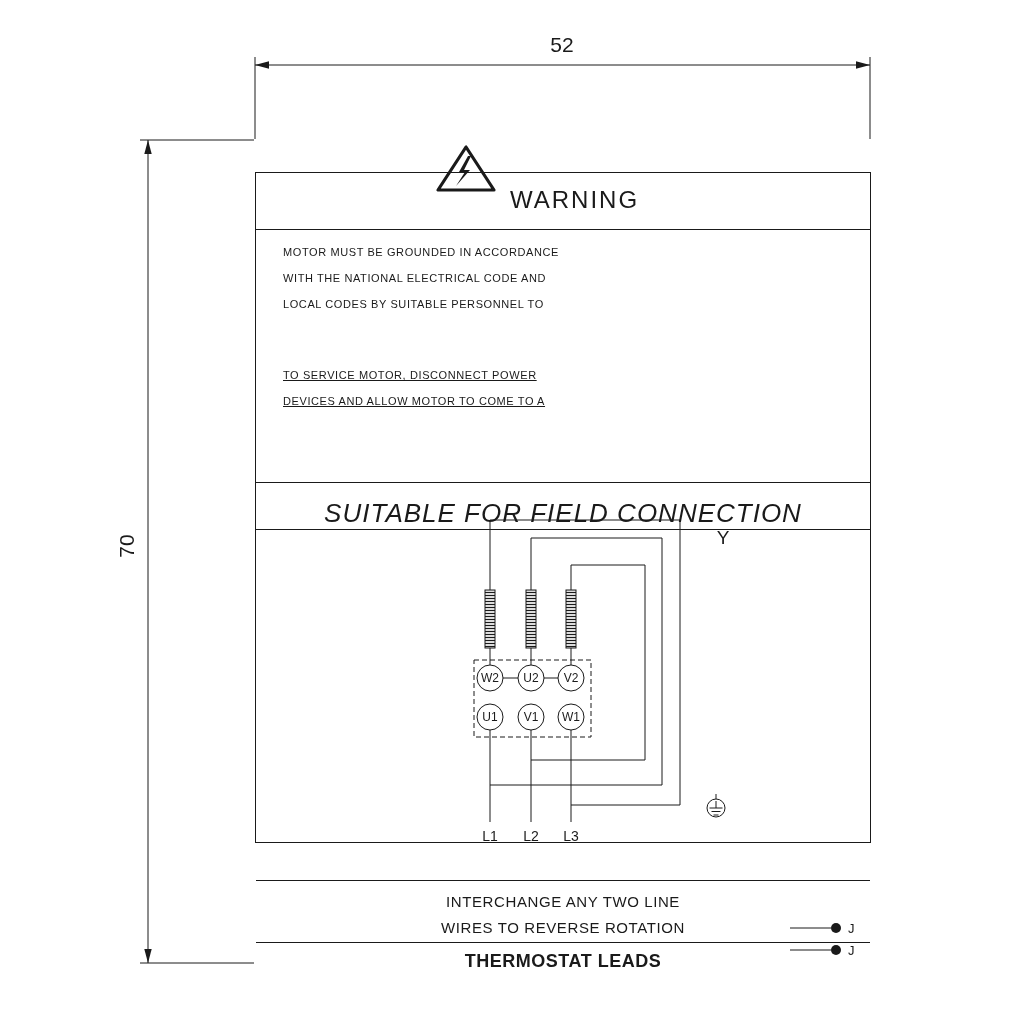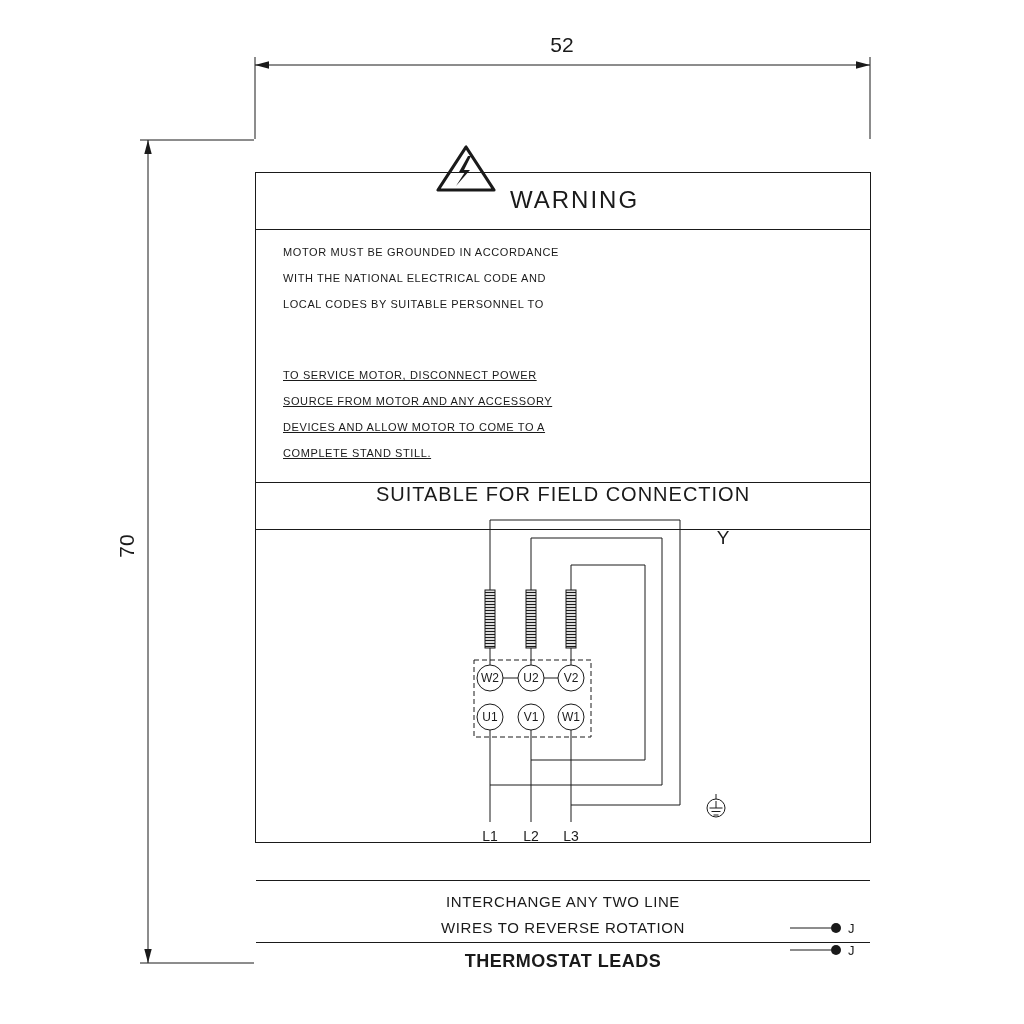--- a/index.html
+++ b/index.html
@@ -20,22 +20,22 @@
     margin-top: 32px;
   }
   .sec { position: relative; box-sizing: border-box; border-bottom: 1px solid #1a1a1a; }
   .sec-header  { height: 57px; }
   .warn-title  { position: absolute; left: 254px; top: 13px; font-size: 24px; letter-spacing: 2px; }
   .sec-body    { height: 253px; font-size: 11px; letter-spacing: 0.6px; }
   .para { position: absolute; left: 27px; }
   .para div { line-height: 26px; white-space: nowrap; }
   .p1 { top: 9px; }
   .p2 { top: 132px; text-decoration: underline; }
-  .sec-suitable { height: 47px; display: flex; align-items: flex-start; justify-content: center;
-                  font-size: 20px; letter-spacing: 1px; }
+  .sec-suitable { height: 47px; display: flex; align-items: flex-end; justify-content: center;
+                  font-size: 26px; letter-spacing: 1px; font-style: italic; }
   .sec-diagram  { height: 351px; }
   .sec-rotate   { height: 62px; text-align: center; font-size: 15px; letter-spacing: 0.6px;
                   line-height: 26px; padding-top: 8px; }
   .sec-thermo   { height: 52px; border-bottom: none; text-align: center; font-size: 18px;
                   letter-spacing: 0.5px; line-height: 25px; padding-top: 6px; font-weight: bold; }
 
   .overlay { position: absolute; left: 0; top: 0; pointer-events: none; }
 
   .dim-w { position: absolute; left: 517px; top: 33px; width: 90px; text-align: center; font-size: 21px; }
   .dim-h { position: absolute; left: 81px; top: 535px; width: 90px; height: 22px; text-align: center;
@@ -55,23 +55,21 @@
     </div>
 
     <div class="sec sec-body">
       <div class="para p1">
         <div>MOTOR MUST BE GROUNDED IN ACCORDANCE</div>
         <div>WITH THE NATIONAL ELECTRICAL CODE AND</div>
         <div>LOCAL CODES BY SUITABLE PERSONNEL TO</div>
       </div>
       <div class="para p2">
         <div>TO SERVICE MOTOR, DISCONNECT POWER</div>
-        <div>SOURCE FROM MOTOR AND ANY ACCESSORY</div>
         <div>DEVICES AND ALLOW MOTOR TO COME TO A</div>
-        <div>COMPLETE STAND STILL.</div>
       </div>
     </div>
 
     <div class="sec sec-suitable">
       <span>SUITABLE FOR FIELD CONNECTION</span>
     </div>
 
     <div class="sec sec-diagram"></div>
 
     <div class="sec sec-rotate">

